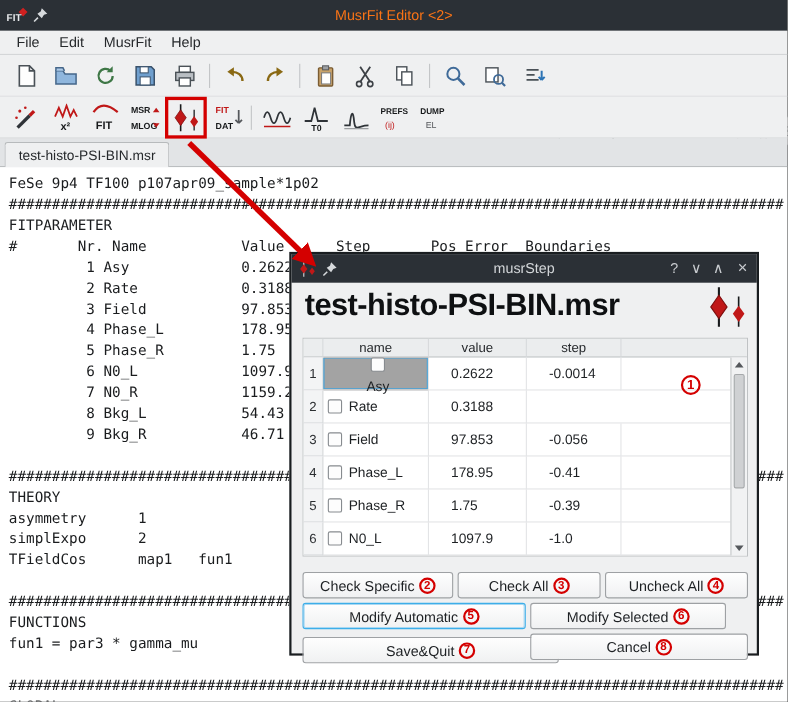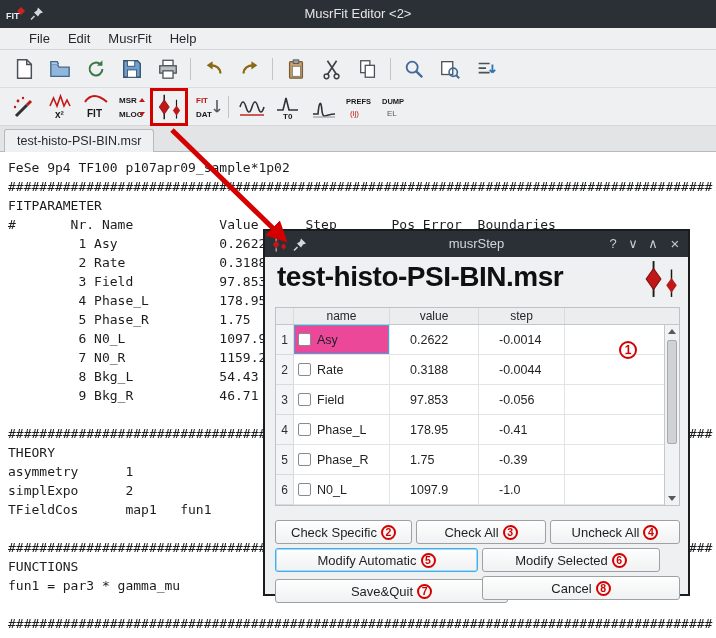--- a/index.html
+++ b/index.html
@@ -3,24 +3,24 @@
 <meta charset="utf-8">
 <style>
   *{box-sizing:border-box;margin:0;padding:0;}
   html,body{background:#1e1e1e;}
   #root{position:relative;width:716px;height:638px;background:#eff0f1;overflow:hidden;
         font-family:"Liberation Sans","DejaVu Sans",sans-serif;color:#232629;}
 
   
   .titlebar{position:absolute;left:0;top:0;width:716px;height:28px;background:#2b3036;}
   .titlebar .title{position:absolute;left:0;right:0;top:0;height:28px;line-height:28px;
-        text-align:center;color:#e5e5e5;font-size:13px;}
+        text-align:center;color:#f97316;font-size:13px;}
   .tb-ico{position:absolute;top:6px;}
   .menubar{position:absolute;left:0;top:28px;width:716px;height:22px;background:#eff0f1;
-        border-bottom:1px solid #d4d6d8;display:flex;align-items:center;padding-left:20px;}
+        border-bottom:1px solid #d4d6d8;display:flex;align-items:center;padding-left:6px;}
   .menu-item{font-size:13px;color:#26292c;padding:2px 9px;}
   .toolbar1{position:absolute;left:0;top:50px;width:716px;height:38px;background:#eff0f1;
         border-bottom:1px solid #dcdee0;}
   .toolbar2{position:absolute;left:0;top:88px;width:716px;height:38px;background:#eff0f1;
         border-bottom:1px solid #d4d6d8;}
   .tbtn{position:absolute;top:3px;width:32px;height:32px;display:flex;align-items:center;
         justify-content:center;border-radius:3px;}
   .tsep{position:absolute;top:8px;width:1px;height:22px;background:#c3c5c7;}
   .combo{position:absolute;left:508px;top:56px;width:184px;height:26px;background:#fff;
         border:1px solid #9ea1a4;border-radius:2px;display:flex;align-items:center;}
@@ -59,21 +59,21 @@
   .hc{font-size:12px;color:#26292c;display:flex;align-items:center;justify-content:center;
         border-right:1px solid #d8dadc;}
   .trow{display:flex;height:30px;}
   .cell{border-right:1px solid #e3e4e6;border-bottom:1px solid #e3e4e6;display:flex;
         align-items:center;font-size:12.5px;color:#1d2023;}
   .cw-nr{width:18px;}  .cw-name{width:96px;} .cw-val{width:89px;} .cw-step{width:86px;} .cw-rest{flex:1;border-right:none;}
   .c-nr{width:18px;background:#f3f4f5;border-right:1px solid #d8dadc;border-bottom:1px solid #d8dadc;
         display:flex;align-items:center;justify-content:center;font-size:12px;color:#2b2e31;}
   .c-name{padding-left:4px;gap:6px;}
   .c-num{padding-left:20px;}
-  .sel{background:#ec4899;box-shadow:inset 0 0 0 1px #41a3dd;}
+  .sel{background:#a3a3a3;box-shadow:inset 0 0 0 1px #41a3dd;flex-direction:column;}
   .cb{width:13px;height:13px;background:#fdfdfd;border:1px solid #878b8f;border-radius:2px;flex:none;}
   .vsb{position:absolute;right:0;top:17px;bottom:0;width:15px;background:#f1f2f3;
         border-left:1px solid #c6c8ca;}
   .vsb .up{position:absolute;top:4px;left:3px;} .vsb .dn{position:absolute;bottom:4px;left:3px;}
   .thumb{position:absolute;left:2px;right:2px;top:15px;height:104px;background:#cfd1d3;
         border:1px solid #a6a9ab;border-radius:2px;}
   .db{position:absolute;height:24px;background:linear-gradient(#fefefe,#f0f1f2);
         border:1px solid #9ea1a4;border-radius:3px;font-family:"Liberation Sans",sans-serif;
         font-size:13px;color:#1d2023;display:flex;align-items:center;justify-content:center;margin-top:12px;}
   .db.focus{border-color:#3daee9;box-shadow:inset 0 0 0 1px #a8d8f2;}
@@ -368,21 +368,20 @@
         <div class="cell cw-step c-num">-0.0014</div>
         <div class="cell cw-rest"></div>
       </div>
       <div class="trow">
         <div class="c-nr">2</div>
         <div class="cell cw-name c-name">
           <span class="cb"></span>
           <span>Rate</span>
         </div>
         <div class="cell cw-val c-num">0.3188</div>
-        <div class="cell cw-step c-num">-0.0044</div>
         <div class="cell cw-rest"></div>
       </div>
       <div class="trow">
         <div class="c-nr">3</div>
         <div class="cell cw-name c-name">
           <span class="cb"></span>
           <span>Field</span>
         </div>
         <div class="cell cw-val c-num">97.853</div>
         <div class="cell cw-step c-num">-0.056</div>

